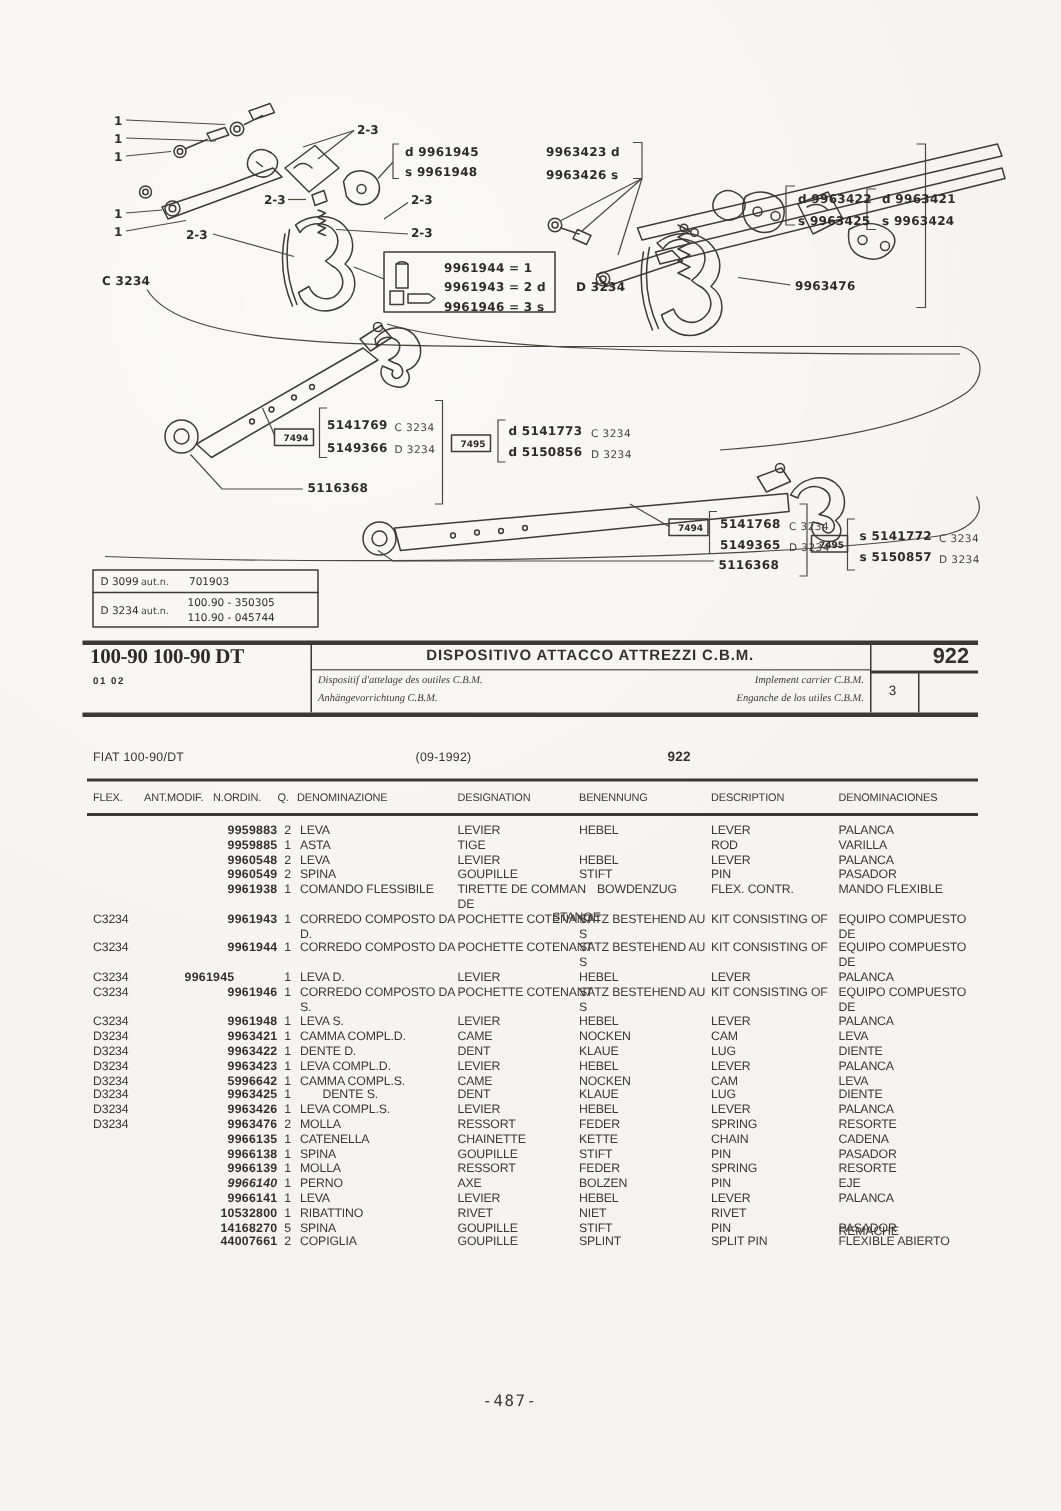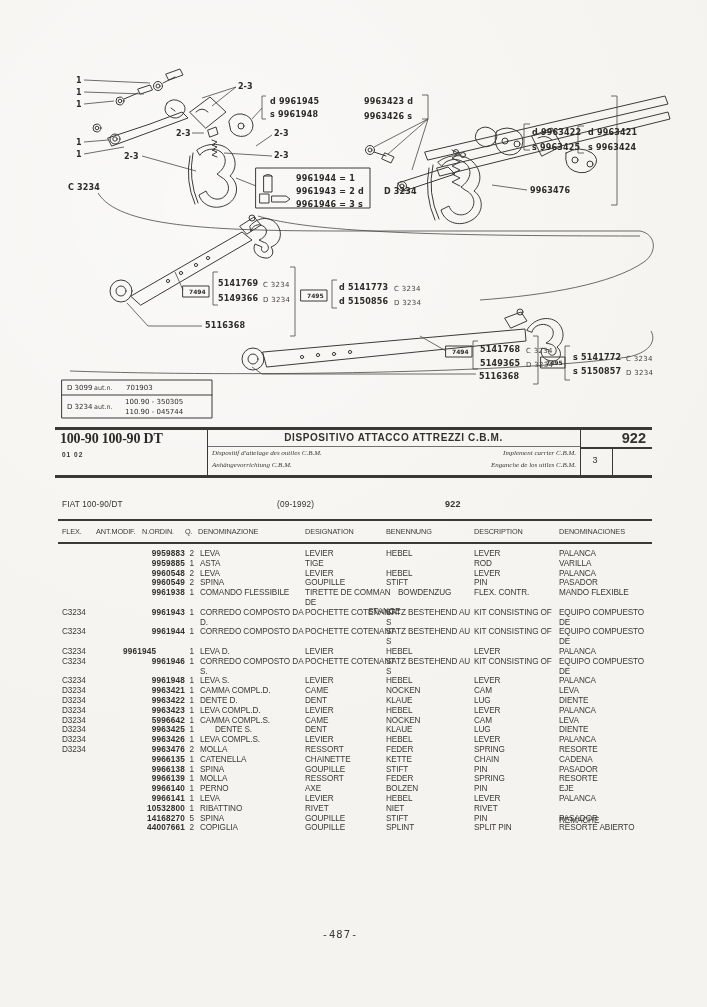--- a/index.html
+++ b/index.html
@@ -825,21 +825,21 @@
           <div>SPRING</div>
         </div>
         <div class="tcell" style="left: 559px; width: 98px;">
           <div>RESORTE</div>
         </div>
       </div>
       <div class="trow" style="height: 9.8px;">
         <div class="tcell" style="left: 62px; width: 56px;">
           <div></div>
         </div>
-        <div class="tcell bold" style="left: 123px; width: 62px; text-align: right;">
+        <div class="tcell bold" style="left: 123px; width: 62px; text-align: right; font-style: italic;">
           <div>9966140</div>
         </div>
         <div class="tcell" style="left: 184px; width: 10px; text-align: right;">
           <div>1</div>
         </div>
         <div class="tcell" style="left: 200px; width: 102px;">
           <div>PERNO</div>
         </div>
         <div class="tcell" style="left: 305px; width: 79px;">
           <div>AXE</div>
@@ -948,19 +948,19 @@
         <div class="tcell" style="left: 305px; width: 79px;">
           <div>GOUPILLE</div>
         </div>
         <div class="tcell" style="left: 386px; width: 86px;">
           <div>SPLINT</div>
         </div>
         <div class="tcell" style="left: 474px; width: 83px;">
           <div>SPLIT PIN</div>
         </div>
         <div class="tcell" style="left: 559px; width: 98px;">
-          <div>RESORTE ABIERTO</div>
+          <div>FLEXIBLE ABIERTO</div>
         </div>
       </div>
     </div>
 </div>
 
 <div class="abs footer" style="left:0;top:928px;width:680px">-487-</div>
 
 </body></html>

